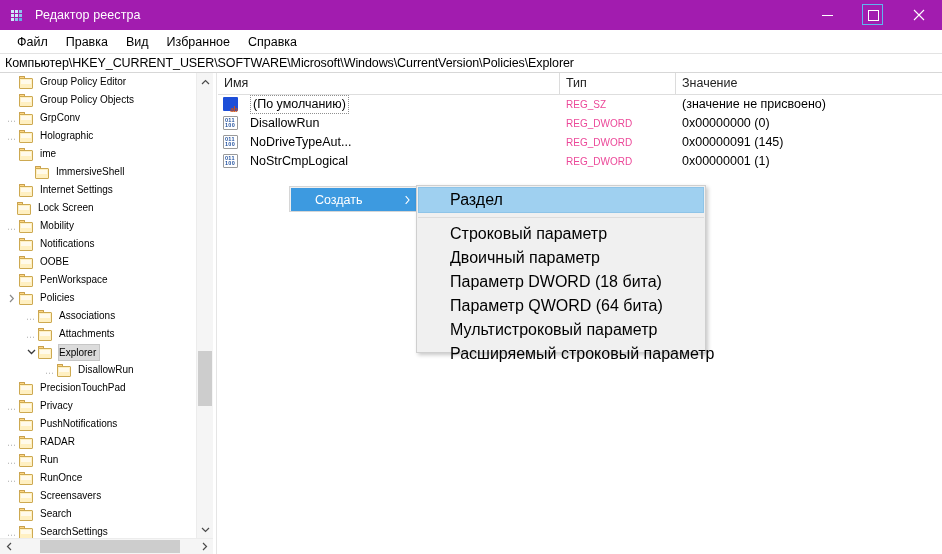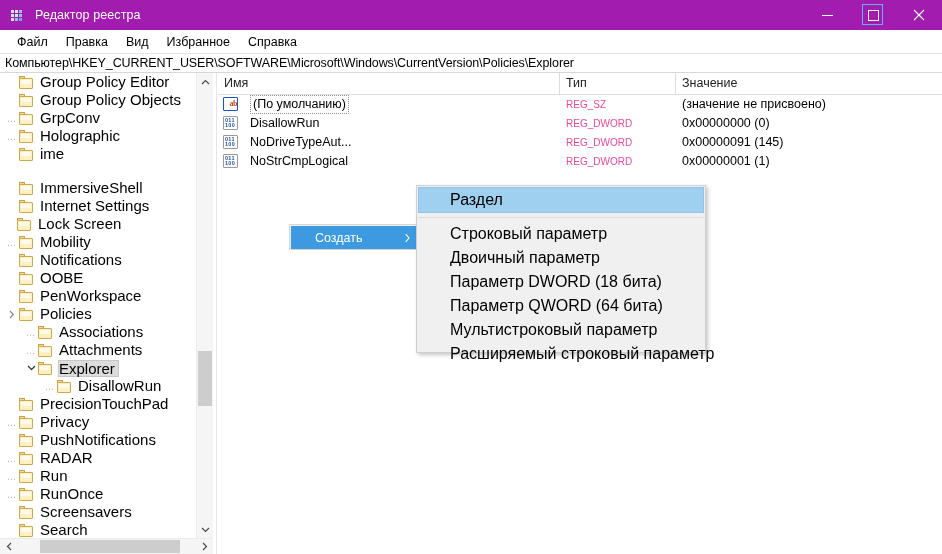--- a/index.html
+++ b/index.html
@@ -193,21 +193,21 @@
   }
   .folder .f-body::after {
     content: "";
     position: absolute;
     left: 1px; top: 1px;
     right: 1px;
     height: 4px;
     background: #fffaeb;
   }
   .tree-label {
-    font-size: 15px;
+    font-size: 10px;
     color: #000000;
     padding: 0 4px 1px 1px;
     line-height: 15px;
   }
   .tree-row.selected .tree-label {
     background: #dcdcdc;
     border: 1px solid #c6c6c6;
     padding: 0 3px 0px 0px;
   }
 
@@ -303,21 +303,21 @@
     position: relative;
     white-space: nowrap;
   }
   .lr-icon {
     position: absolute;
     left: 5px; top: 2px;
     width: 15px; height: 14px;
   }
   .ico-sz {
     background: #ffffff;
-    border: 1px solid #1d4ed8;
+    border: 7px solid #1d4ed8;
     border-radius: 1px;
     font-size: 8px;
     font-weight: bold;
     color: #c94f16;
     text-align: right;
     line-height: 12px;
     font-family: Liberation Serif, serif;
     letter-spacing: -0.5px;
   }
   .ico-dw {
@@ -369,21 +369,20 @@
     line-height: 19px;
   }
 
   
   .ctx-parent {
     position: absolute;
     left: 289px; top: 186px;
     width: 133px; height: 26px;
     background: #f0f0f0;
     border: 1px solid #d6d6d6;
-    margin-top: 38px;
   }
   .ctx-parent-item {
     position: absolute;
     left: 1px; top: 1px;
     width: 129px; height: 23px;
     background: #3d9ae0;
     display: flex;
     align-items: center;
   }
   .ctx-parent-label {
@@ -511,21 +510,21 @@
           <span class="tree-label">Holographic</span>
         </div>
         <div class="tree-row" style="padding-left: 5px;">
           <span class="tw-expander"></span>
           <span class="folder">
             <span class="f-tab"></span>
             <span class="f-body"></span>
           </span>
           <span class="tree-label">ime</span>
         </div>
-        <div class="tree-row" style="padding-left: 5px; margin-top: 16px;">
+        <div class="tree-row" style="padding-left: 21px;">
           <span class="tw-expander"></span>
           <span class="folder">
             <span class="f-tab"></span>
             <span class="f-body"></span>
           </span>
           <span class="tree-label">ImmersiveShell</span>
         </div>
         <div class="tree-row" style="padding-left: 5px;">
           <span class="tw-expander"></span>
           <span class="folder">

